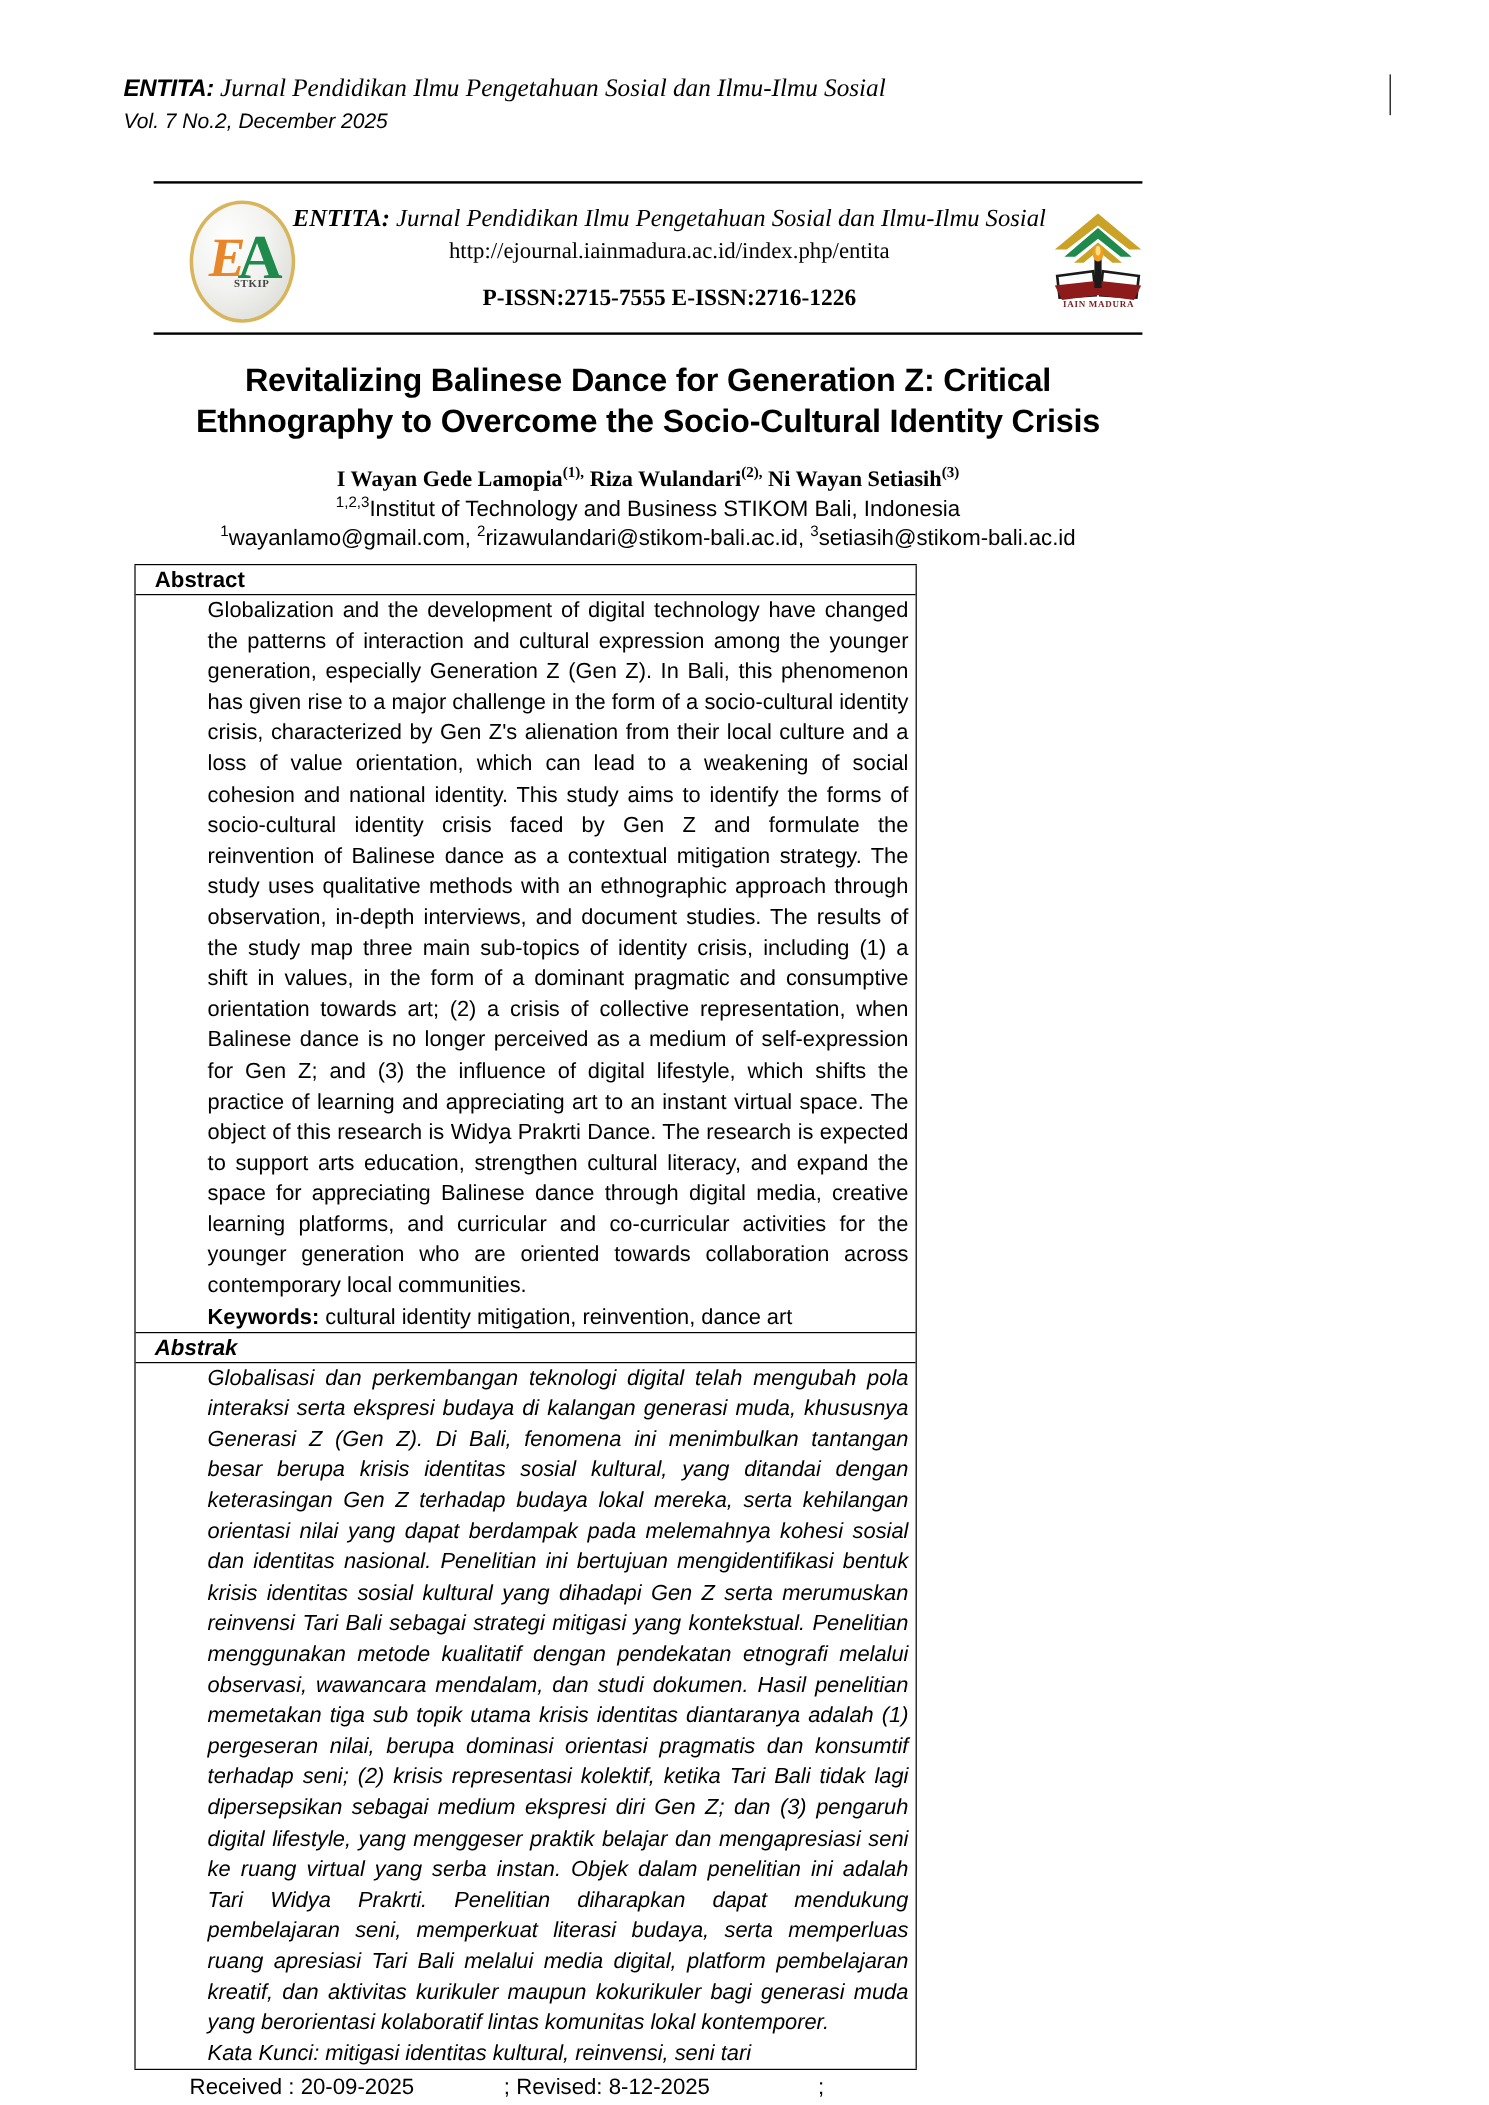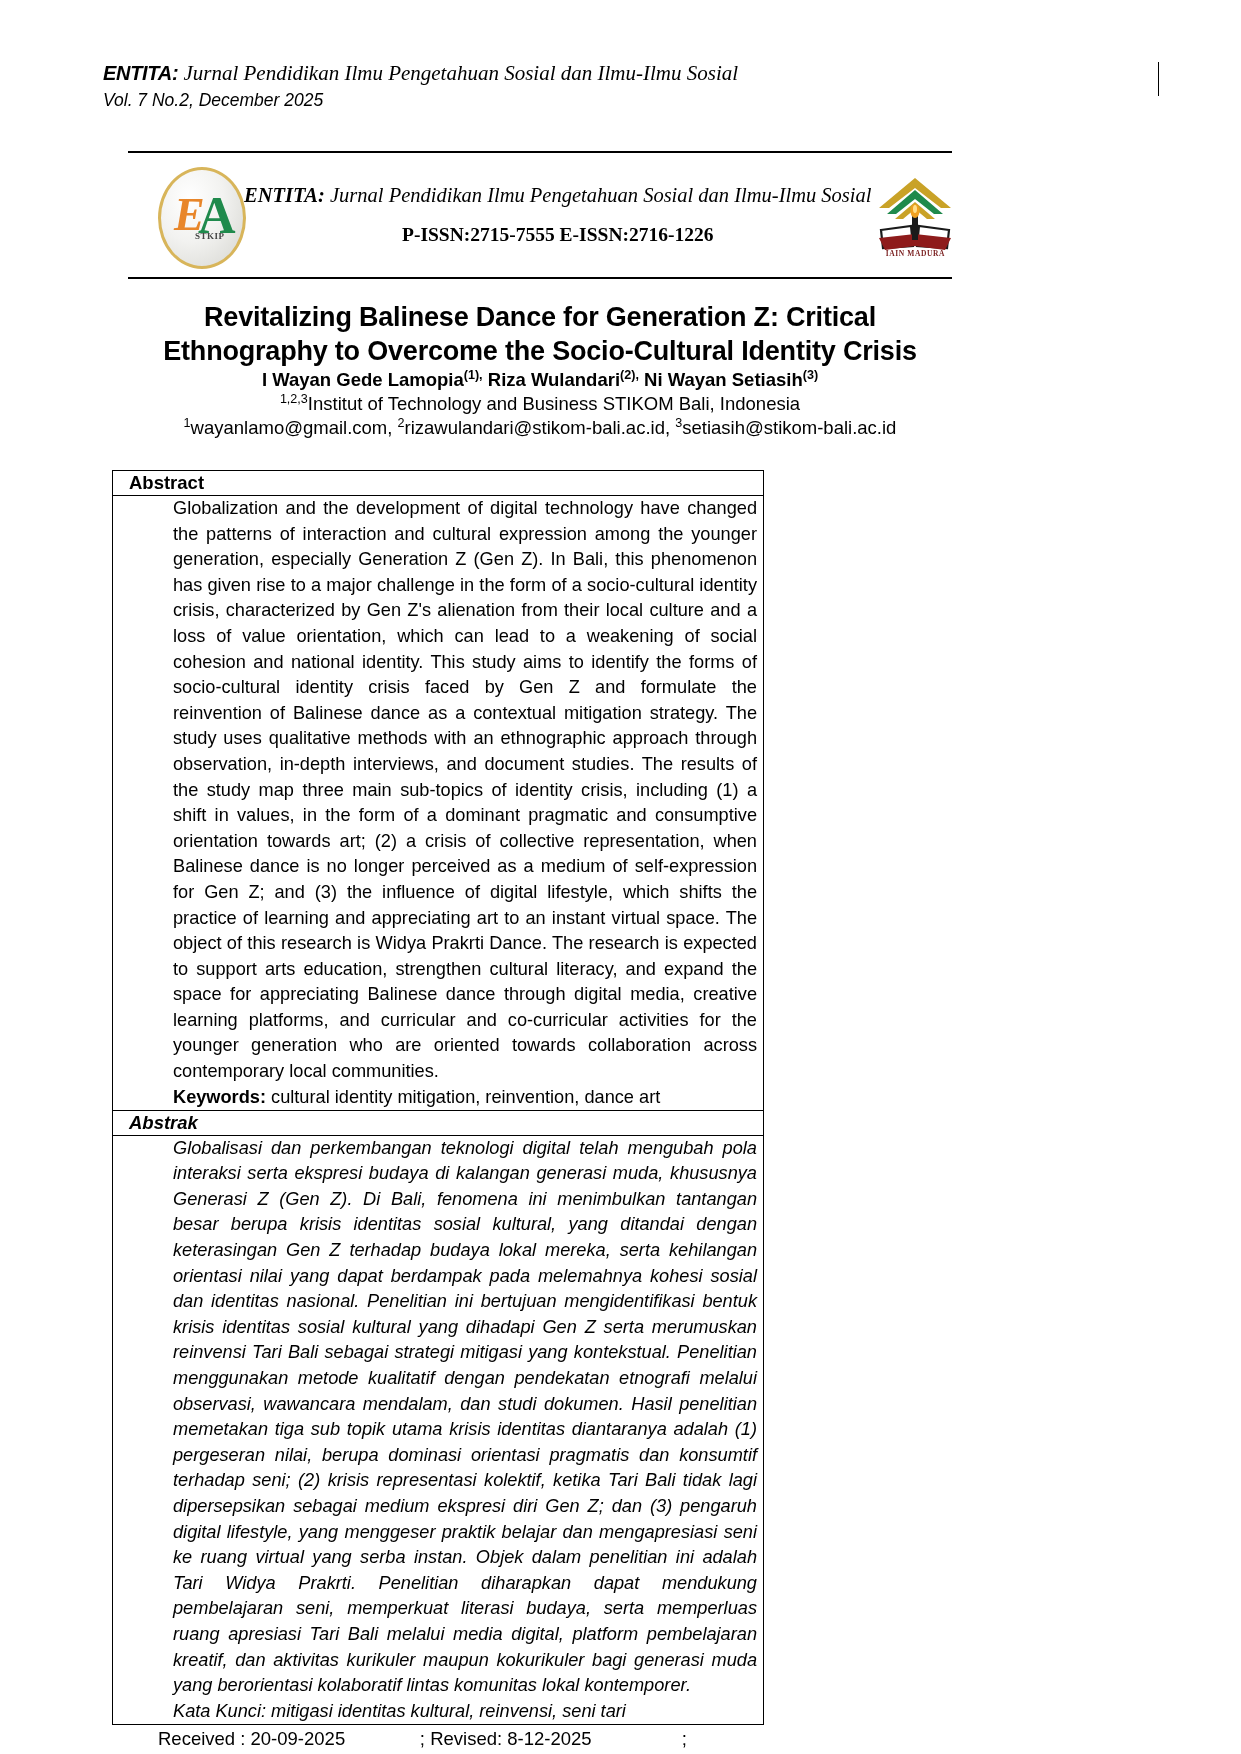--- a/index.html
+++ b/index.html
@@ -186,24 +186,25 @@
   .paper-title {
     font-family: "Liberation Sans", sans-serif;
     font-weight: bold;
     font-size: 27px;
     line-height: 34px;
     letter-spacing: -0.2px;
     margin: 0;
     padding: 0 8px;
   }
   .authors {
-    font-family: Liberation Sans, sans-serif;
+    font-family: Liberation Serif, serif;
     font-weight: bold;
     font-size: 18.5px;
     line-height: 24px;
+    margin-top: 20px;
   }
   .authors sup,
   .affil sup,
   .emails sup {
     font-size: 0.68em;
     vertical-align: super;
     line-height: 0;
   }
   .affil {
     font-family: "Liberation Sans", sans-serif;
@@ -326,20 +327,21 @@
         <span class="logo-A">A</span>
         <span class="logo-stkip">STKIP</span>
       </div>
     </div>
 
     <div class="masthead-text">
       <div class="mh-l1">
         <b>ENTITA:</b>
         <i>Jurnal Pendidikan Ilmu Pengetahuan Sosial dan Ilmu-Ilmu Sosial</i>
       </div>
+      <div class="mh-l2">http://ejournal.iainmadura.ac.id/index.php/entita</div>
       <div class="mh-l3">P-ISSN:2715-7555 E-ISSN:2716-1226</div>
     </div>
 
     <div class="logo-right">
       <svg width="88" height="86" viewBox="0 0 88 86">
         <path d="M44 6 L80 36 L70 36 L44 16 L18 36 L8 36 Z" fill="#c9a227"></path>
         <path d="M44 18 L72 42 L63 42 L44 27 L25 42 L16 42 Z" fill="#1f8a4c"></path>
         <path d="M44 30 L64 47 L56 47 L44 37 L32 47 L24 47 Z" fill="#c9a227"></path>
         <path d="M10 58 L40 54 L42 74 L12 76 Z" fill="#ffffff" stroke="#1a1a1a" stroke-width="2.2"></path>
         <path d="M78 58 L48 54 L46 74 L76 76 Z" fill="#ffffff" stroke="#1a1a1a" stroke-width="2.2"></path>

